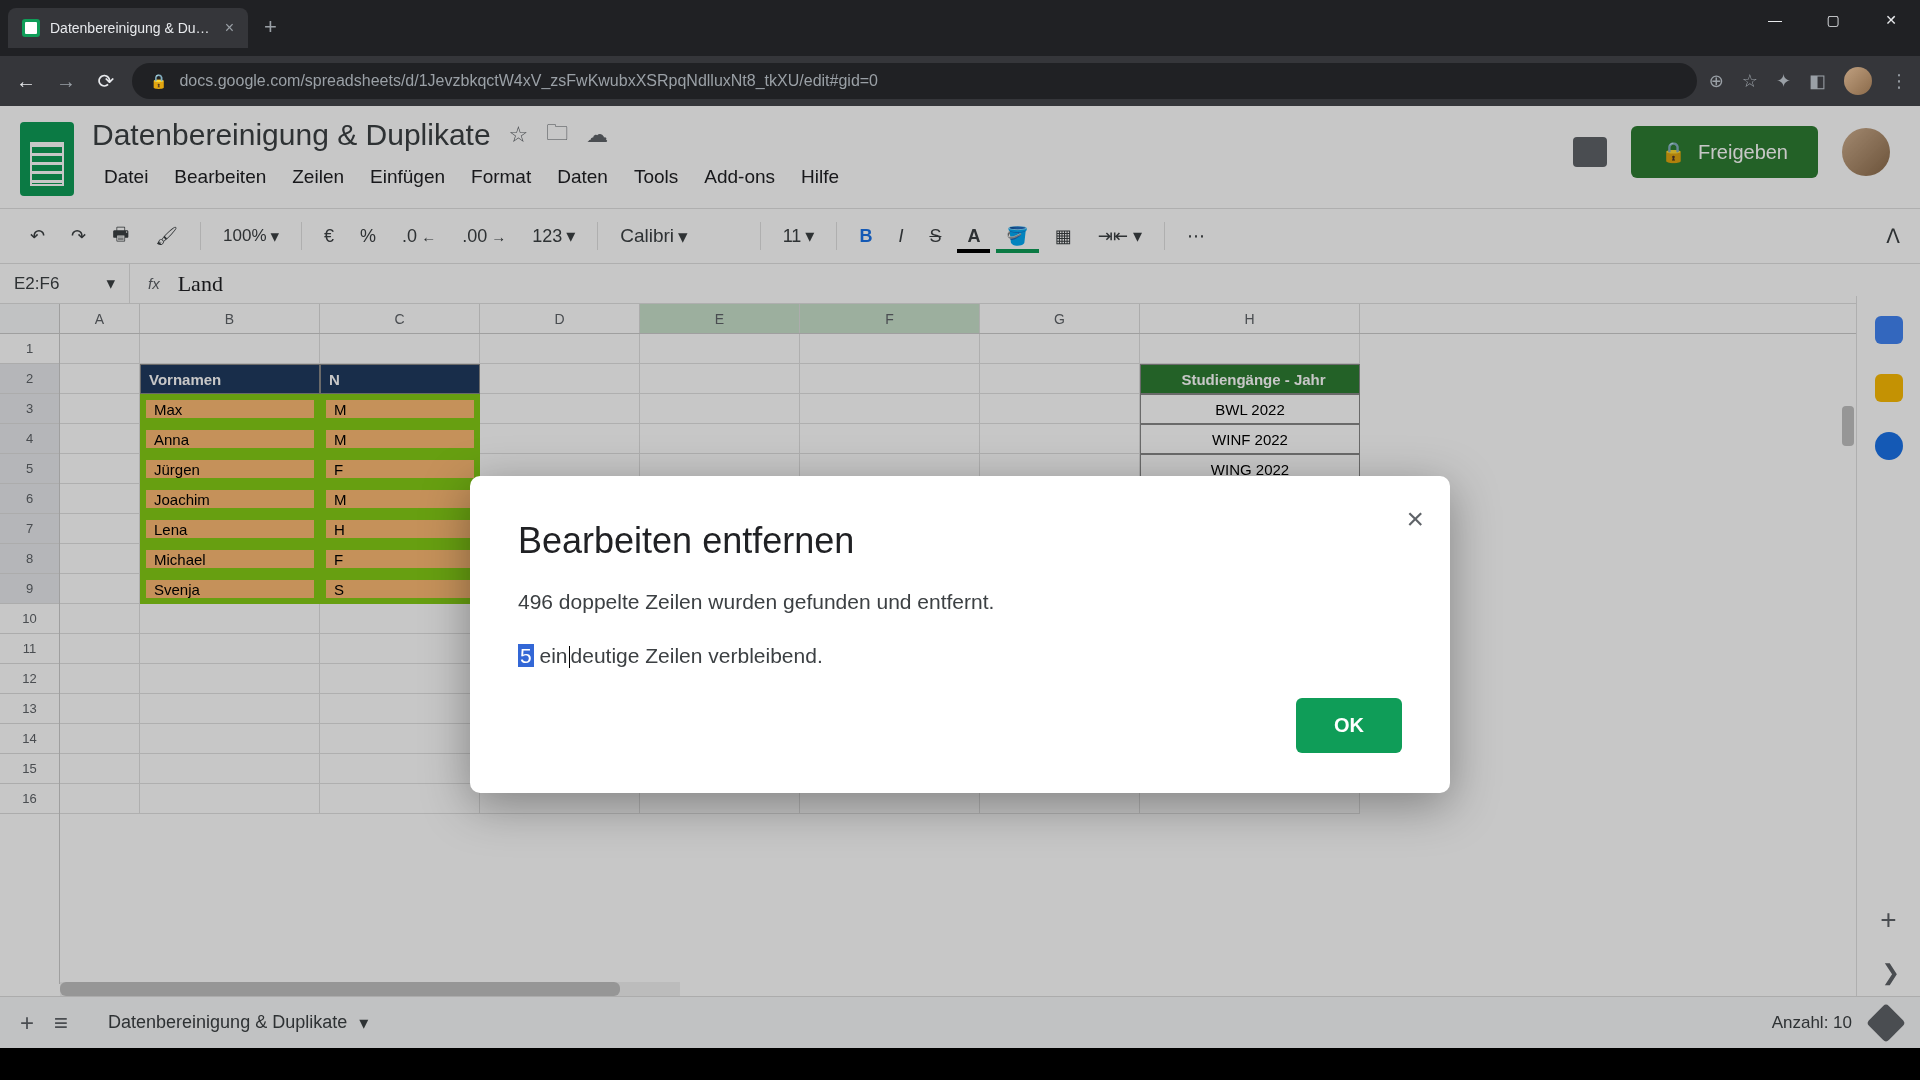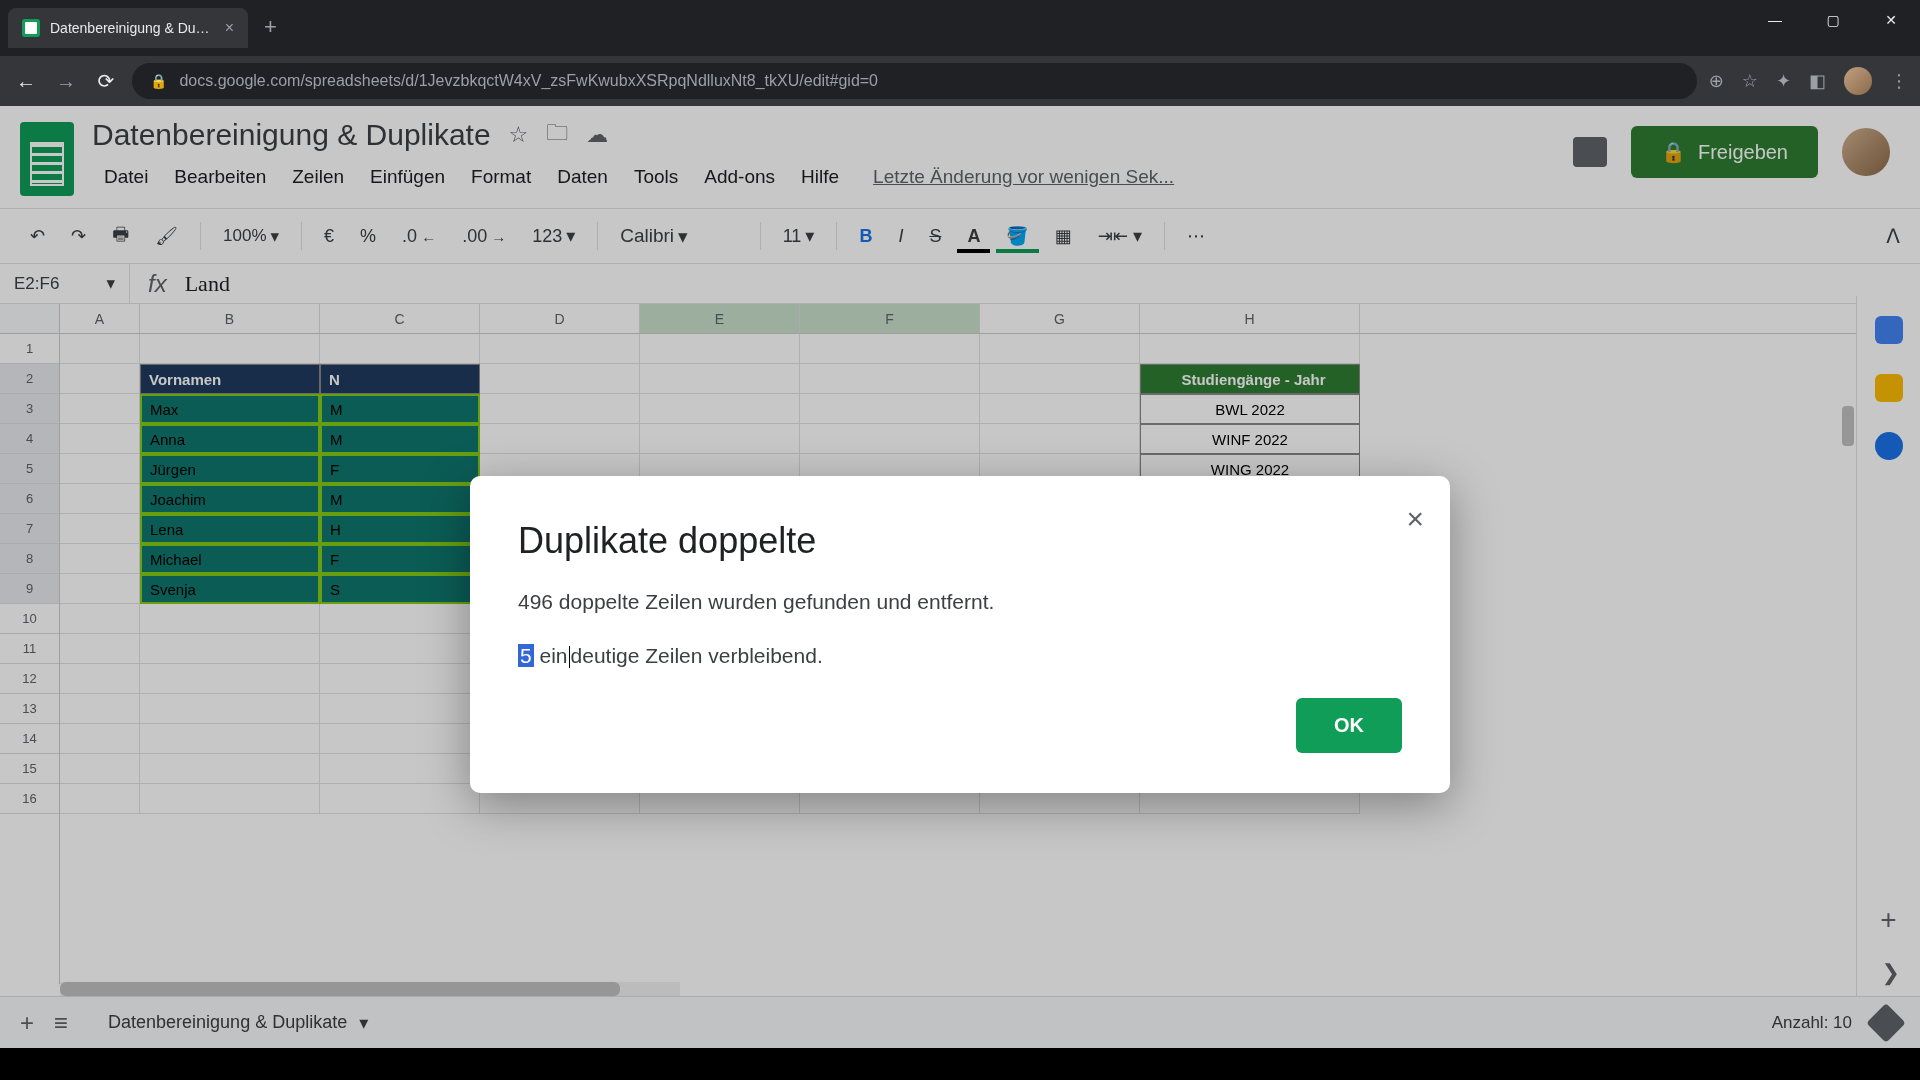--- a/index.html
+++ b/index.html
@@ -53,21 +53,21 @@
   .zoom { font-size: 17px; }
   .font-select { font-size: 19px; padding: 0 60px 0 10px; }
   .bold { font-weight: bold; color: #1a73e8; }
   .toolbar .fill-color { border-bottom: 4px solid #0f9d58; padding-bottom: 2px; }
   .toolbar .text-color { border-bottom: 4px solid #000; padding-bottom: 2px; font-weight: bold; }
   .toolbar-collapse { margin-left: auto; font-size: 20px; cursor: pointer; }
   
   
   .fx-row { height: 40px; border-bottom: 1px solid #e0e0e0; display: flex; align-items: center; }
   .namebox { width: 130px; padding: 0 14px; font-size: 17px; color: #3c4043; border-right: 1px solid #e0e0e0; height: 100%; display: flex; align-items: center; justify-content: space-between; }
-  .fx { padding: 0 18px; font-style: italic; color: #5f6368; font-size: 24px; }
+  .fx { padding: 0 18px; font-style: italic; color: #5f6368; font-size: 15px; }
   .fx-val { font-size: 22px; color: #202124; font-family: Liberation Serif, serif; }
   
   
   .grid-area { position: relative; height: 680px; display: flex; }
   .row-headers { width: 60px; border-right: 1px solid #ccc; }
   .row-headers div { height: 30px; border-bottom: 1px solid #ddd; font-size: 13px; color: #5f6368; display: flex; align-items: center; justify-content: center; }
   .row-headers .rh-sel { background: #e8eaed; }
   .row-headers .corner { height: 30px; background: #f8f9fa; border-bottom: 1px solid #ccc; }
   
   .cols { flex: 1; overflow: hidden; }
@@ -76,21 +76,21 @@
   .col-headers .ch-sel { background: #c8e0cb; }
   
   .cells { position: relative; }
   .cell-row { display: flex; height: 30px; }
   .cell { border-right: 1px solid #e0e0e0; border-bottom: 1px solid #e0e0e0; padding: 0 8px; font-size: 15px; display: flex; align-items: center; overflow: hidden; }
   
   .wA { width: 80px; } .wB { width: 180px; } .wC { width: 160px; } .wD { width: 160px; }
   .wE { width: 160px; } .wF { width: 180px; } .wG { width: 160px; } .wH { width: 220px; }
   
   .hdr-cell { background: #1f3a5f; color: #fff; font-weight: bold; border: 1px solid #888; }
-  .data-cell { border: 2px solid #84cc16; background: #0f766e; }
+  .data-cell { border: 6px solid #84cc16; background: #fdba74; }
   .green-hdr { background: #2e7d32; color: #fff; font-weight: bold; text-align: center; justify-content: center; border: 1px solid #888; padding-left: 15px; }
   .green-data { border: 1px solid #888; text-align: center; justify-content: center; }
   
   
   .sheet-tabs { position: absolute; bottom: 32px; left: 0; right: 0; height: 52px; border-top: 1px solid #ddd; display: flex; align-items: center; padding: 0 20px; gap: 20px; background: #f8f9fa; }
   .sheet-tabs .plus, .sheet-tabs .menu { font-size: 24px; color: #5f6368; cursor: pointer; }
   .sheet-tab { padding: 10px 20px; font-size: 18px; color: #3c4043; border-radius: 0; display: flex; align-items: center; gap: 12px; cursor: pointer; }
   .sheet-tabs .right { margin-left: auto; display: flex; align-items: center; gap: 20px; color: #3c4043; font-size: 17px; }
   .explore { width: 28px; height: 28px; background: #5f6368; transform: rotate(45deg); border-radius: 4px; }
   
@@ -170,21 +170,20 @@
       <div class="menubar">
         <span>Datei</span>
         <span>Bearbeiten</span>
         <span>Zeilen</span>
         <span>Einfügen</span>
         <span>Format</span>
         <span>Daten</span>
         <span>Tools</span>
         <span>Add-ons</span>
         <span>Hilfe</span>
-        <span class="last-edit">Letzte Änderung vor wenigen Sek...</span>
       </div>
     </div>
     <div class="header-right">
       <div class="comment-icon"></div>
       <div class="share-btn">
         <span>🔒</span>
         <span>Freigeben</span>
       </div>
       <div class="avatar-app"></div>
     </div>
@@ -454,21 +453,21 @@
       <div class="explore"></div>
     </div>
   </div>
 
   <div class="bottom-black"></div>
 
   <div class="dim-overlay"></div>
 
   <div class="dialog">
     <span class="close-x">×</span>
-    <h2>Duplikate doppelte</h2>
+    <h2>Bearbeiten entfernen</h2>
     <p>496 doppelte Zeilen wurden gefunden und entfernt.</p>
     <p>
       <span class="highlight">5</span><span> ein</span><span class="cursor"></span><span>deutige Zeilen verbleibend.</span>
     </p>
     <button class="ok-btn">OK</button>
   </div>
 
 </div>
 
 </body></html>

